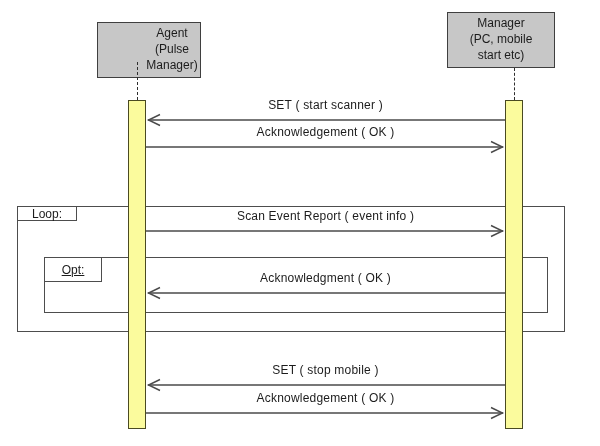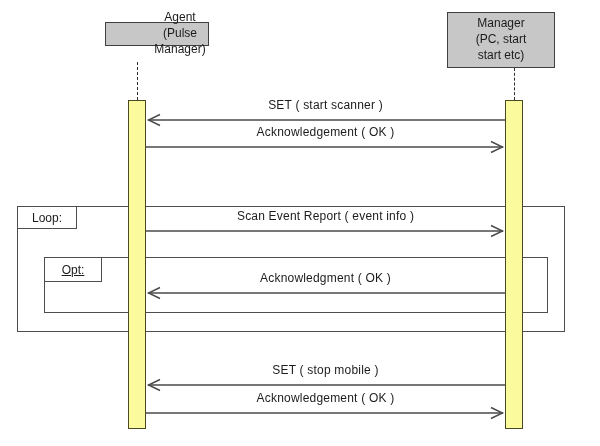--- a/index.html
+++ b/index.html
@@ -5,40 +5,40 @@
   html,body{margin:0;padding:0;background:#ffffff;}
   .canvas{
     position:relative;width:600px;height:446px;background:#ffffff;overflow:hidden;
     font-family:"Liberation Sans","DejaVu Sans",sans-serif;color:#1c1c1c;
   }
   .actor-box{
     position:absolute;background:#c7c7c7;border:1px solid #3f3f3f;
     display:flex;flex-direction:column;align-items:center;justify-content:center;
     font-size:12px;line-height:1.32;text-align:center;box-sizing:border-box;
   }
-  .actor-agent{left:105px;top:22px;width:104px;height:24px;padding-left:46px;}
+  .actor-agent{left:97px;top:22px;width:104px;height:56px;padding-left:46px;}
   .actor-manager{left:447px;top:12px;width:108px;height:56px;}
   .lifeline-dash{position:absolute;width:0;border-left:1px dashed #2e2e2e;}
   .dash-agent{left:137px;top:62px;height:38px;}
   .dash-manager{left:514px;top:68px;height:32px;}
   .activation{
     position:absolute;width:16px;background:#fbfb9d;border:1px solid #4a4a22;
     top:100px;height:327px;z-index:3;box-sizing:content-box;
   }
   .act-agent{left:128px;}
   .act-manager{left:505px;}
   .frame{position:absolute;border:1px solid #4d4d4d;z-index:1;box-sizing:border-box;}
   .frame-loop{left:17px;top:206px;width:548px;height:126px;}
   .frame-opt{left:44px;top:257px;width:504px;height:56px;}
   .frame-label{
     position:absolute;border:1px solid #4d4d4d;background:#ffffff;z-index:2;
     display:flex;align-items:center;justify-content:center;font-size:12px;
     box-sizing:border-box;
   }
-  .label-loop{left:17px;top:206px;width:60px;height:23px;}
+  .label-loop{left:17px;top:206px;width:60px;height:15px;}
   .label-opt{left:44px;top:257px;width:58px;height:25px;text-decoration:underline;}
   .message{position:absolute;left:146px;width:359px;z-index:4;}
   .msg-label{
     text-align:center;font-size:12px;line-height:15px;height:15px;
     white-space:nowrap;letter-spacing:0.2px;
   }
   .msg-arrow{display:block;width:359px;height:14px;}
   .msg-arrow line,.msg-arrow path{stroke:#4a4a4a;fill:none;}
   .msg-arrow line{stroke-width:1.6;}
   .msg-arrow path{stroke-width:1.4;}
@@ -49,21 +49,21 @@
 <body>
 
 <div class="canvas">
 
   <div class="actor-box actor-agent">
     <div>Agent</div>
     <div>(Pulse Manager)</div>
   </div>
   <div class="actor-box actor-manager">
     <div>Manager</div>
-    <div>(PC, start</div>
+    <div>(PC, mobile</div>
     <div>start etc)</div>
   </div>
 
   <div class="lifeline-dash dash-agent"></div>
   <div class="lifeline-dash dash-manager"></div>
 
   <div class="frame frame-loop"></div>
   <div class="frame-label label-loop">Loop:</div>
   <div class="frame frame-opt"></div>
   <div class="frame-label label-opt">Opt:</div>

